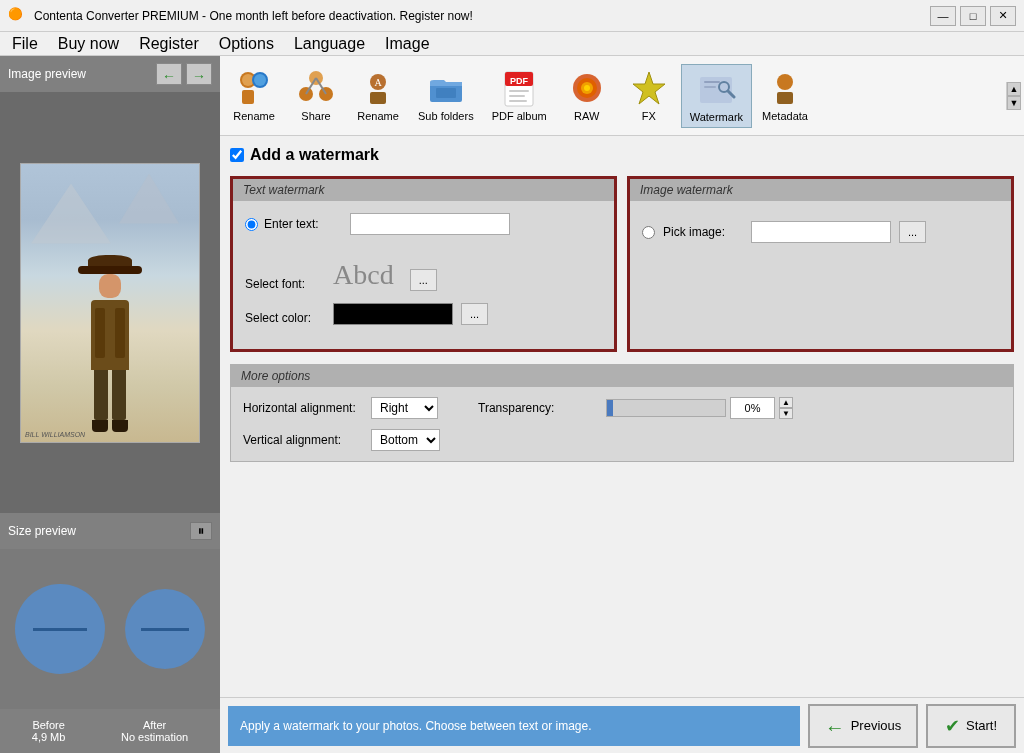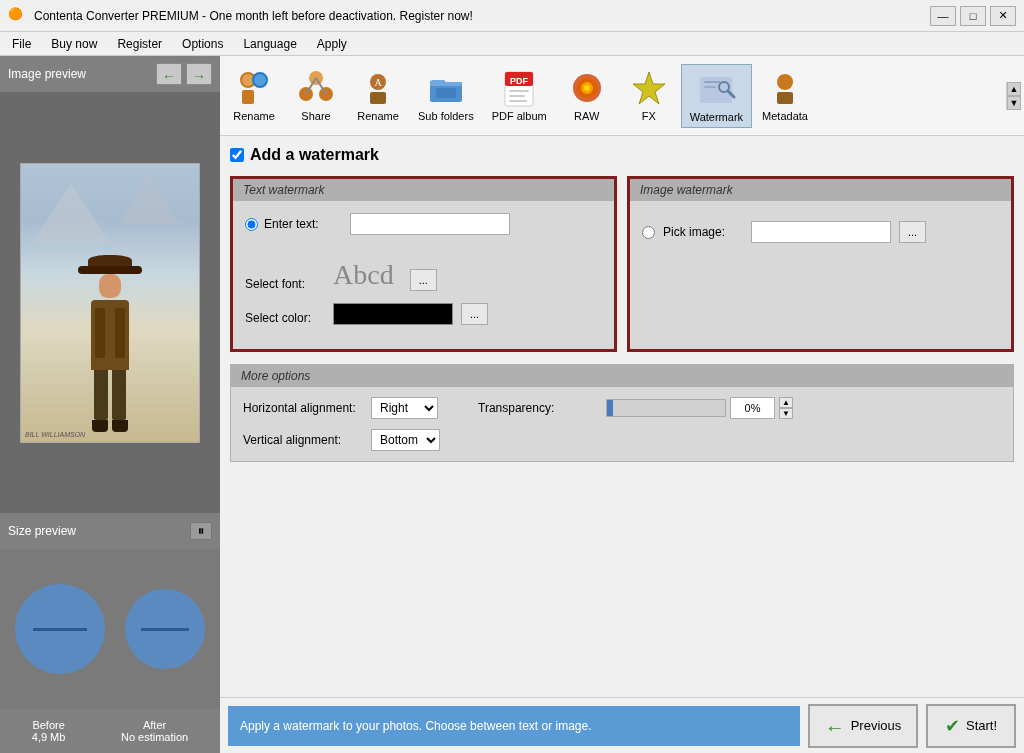--- a/index.html
+++ b/index.html
@@ -55,21 +55,21 @@
       height: 24px;
       display: flex;
       align-items: center;
       padding: 0 4px;
       border-bottom: 1px solid #ccc;
       gap: 4px;
     }
     .menu-item {
       padding: 2px 8px;
       cursor: pointer;
-      font-size: 12px;
+      font-size: 16px;
     }
 
     
     .main-layout {
       display: flex;
       height: calc(753px - 56px);
     }
 
     
     .left-panel {
@@ -542,21 +542,21 @@
     <button class="title-btn close">✕</button>
   </div>
 </div>
 
 <div class="menu-bar">
   <span class="menu-item">File</span>
   <span class="menu-item">Buy now</span>
   <span class="menu-item">Register</span>
   <span class="menu-item">Options</span>
   <span class="menu-item">Language</span>
-  <span class="menu-item">Apply</span>
+  <span class="menu-item">Image</span>
 </div>
 
 <div class="main-layout">
 
   <div class="left-panel">
     <div class="image-preview-header">
       <span>Image preview</span>
       <div class="preview-nav-btns">
         <button class="nav-btn nav-btn-left">
           <span style="font-size:14px;color:#2d8c2d;">←</span>

